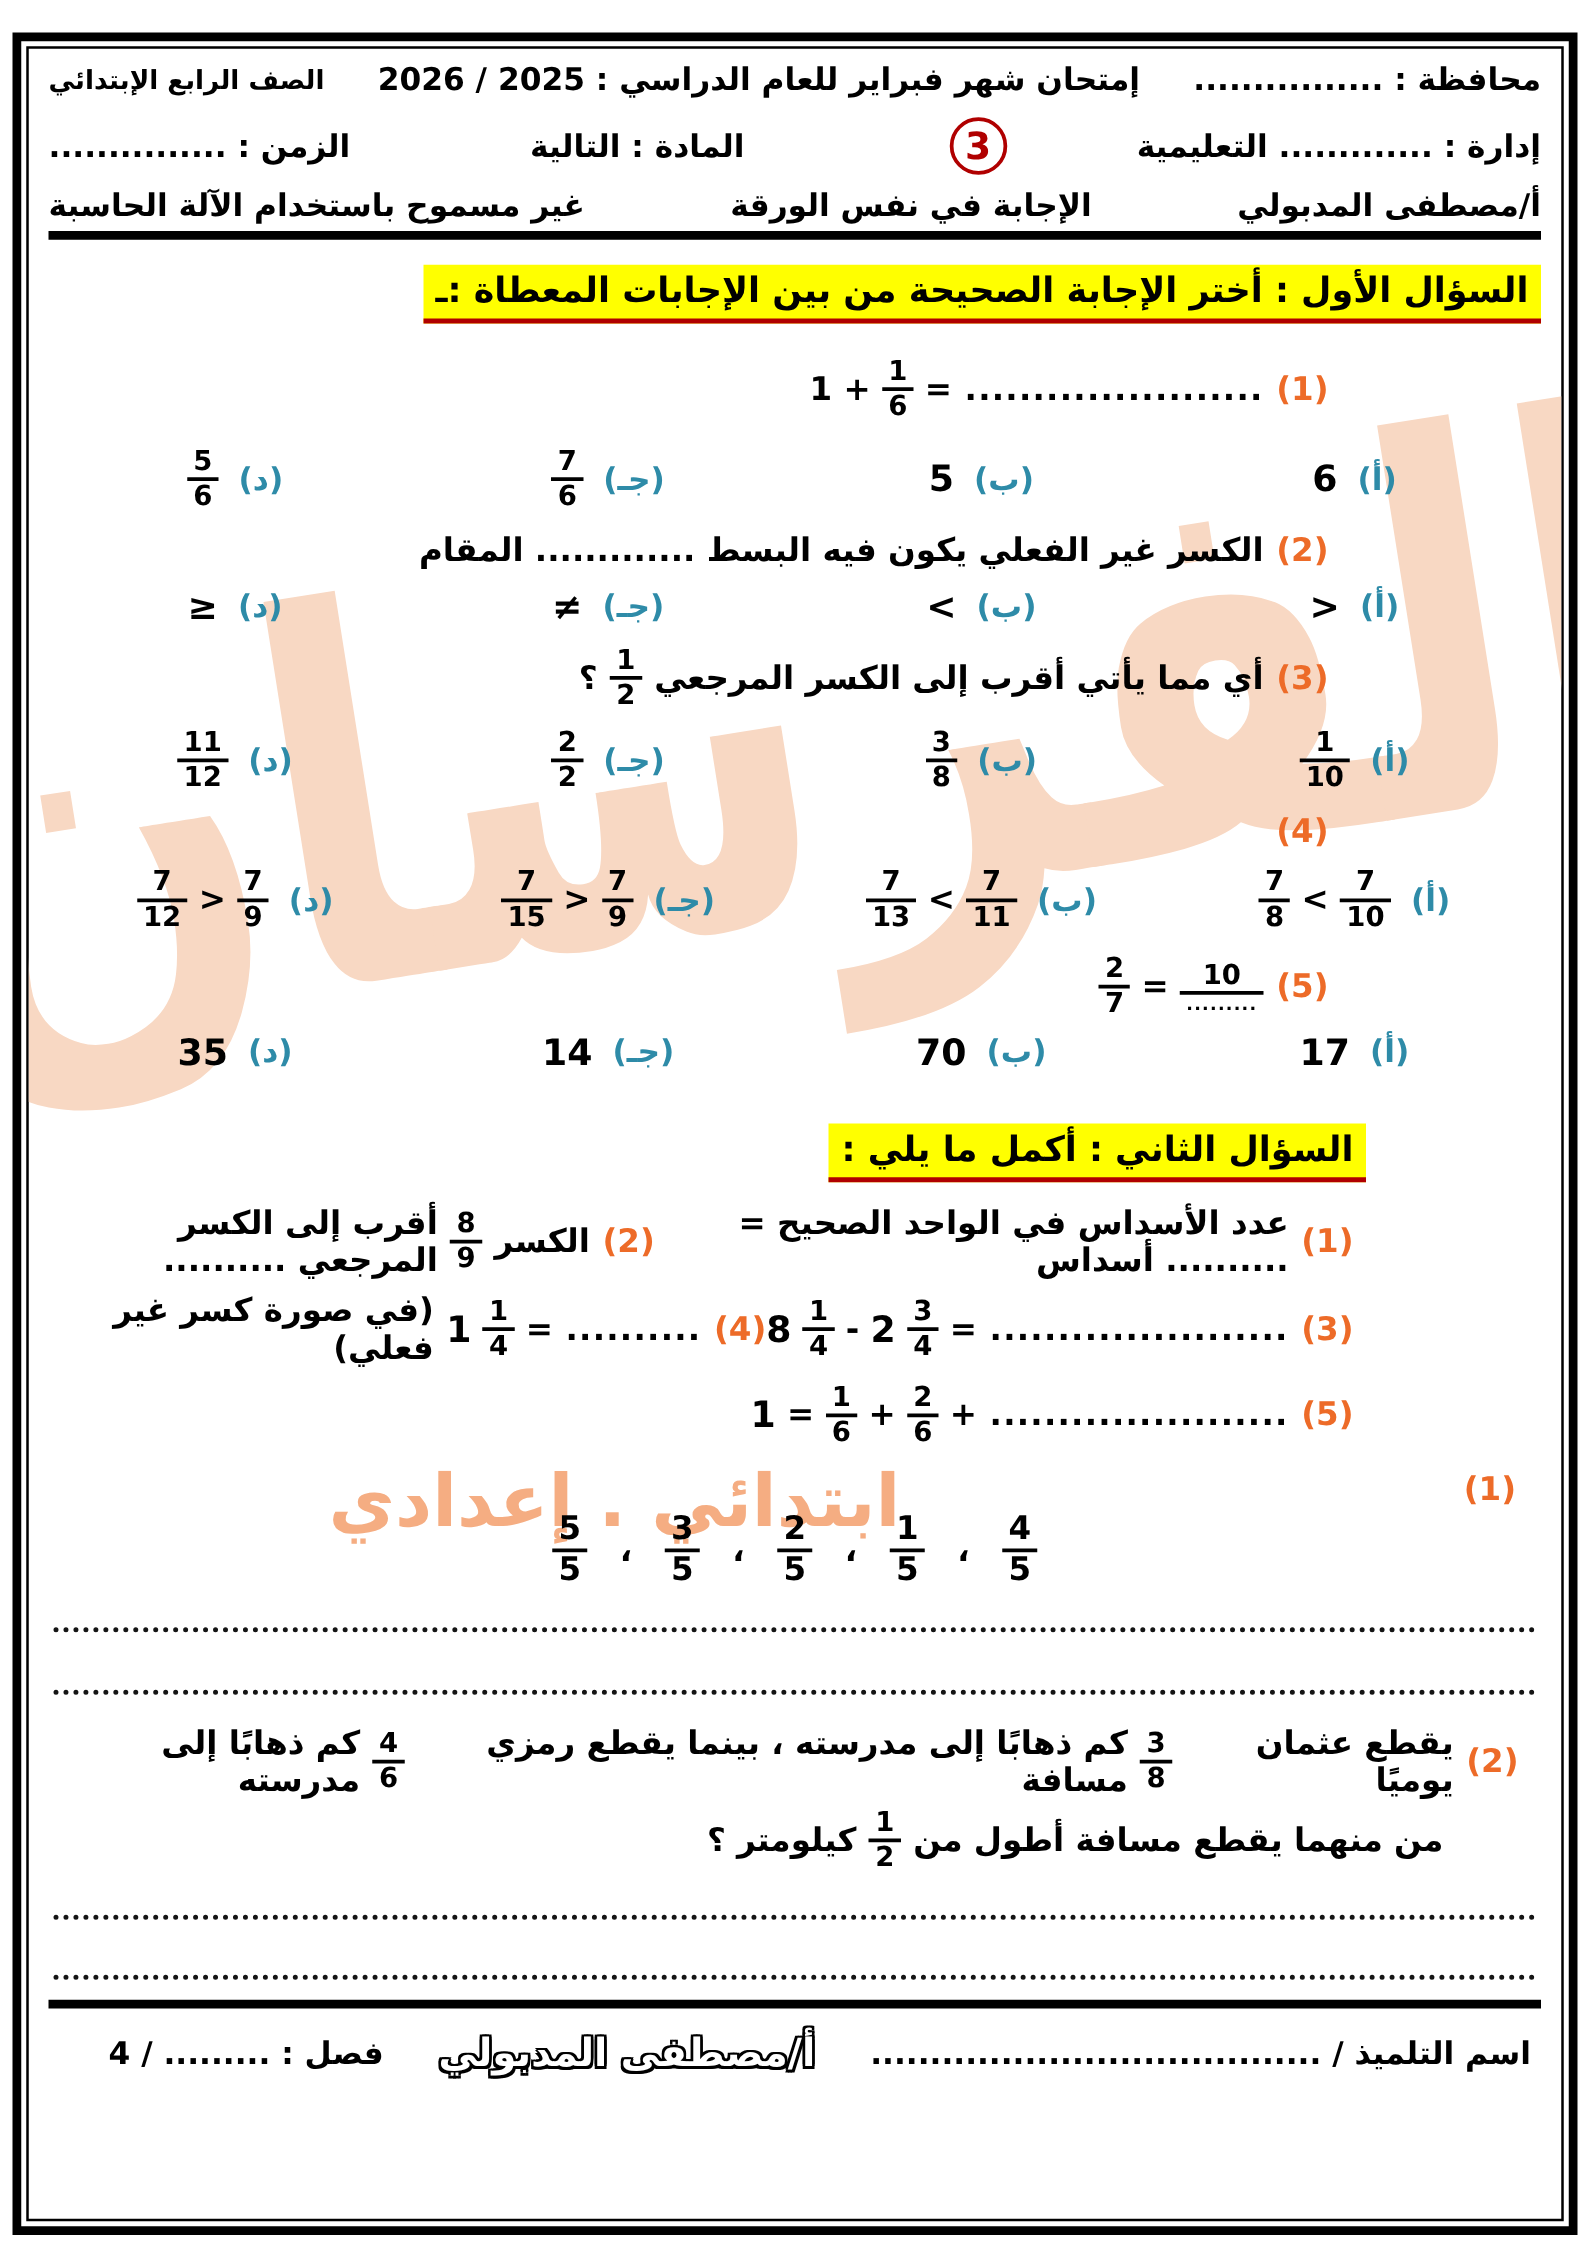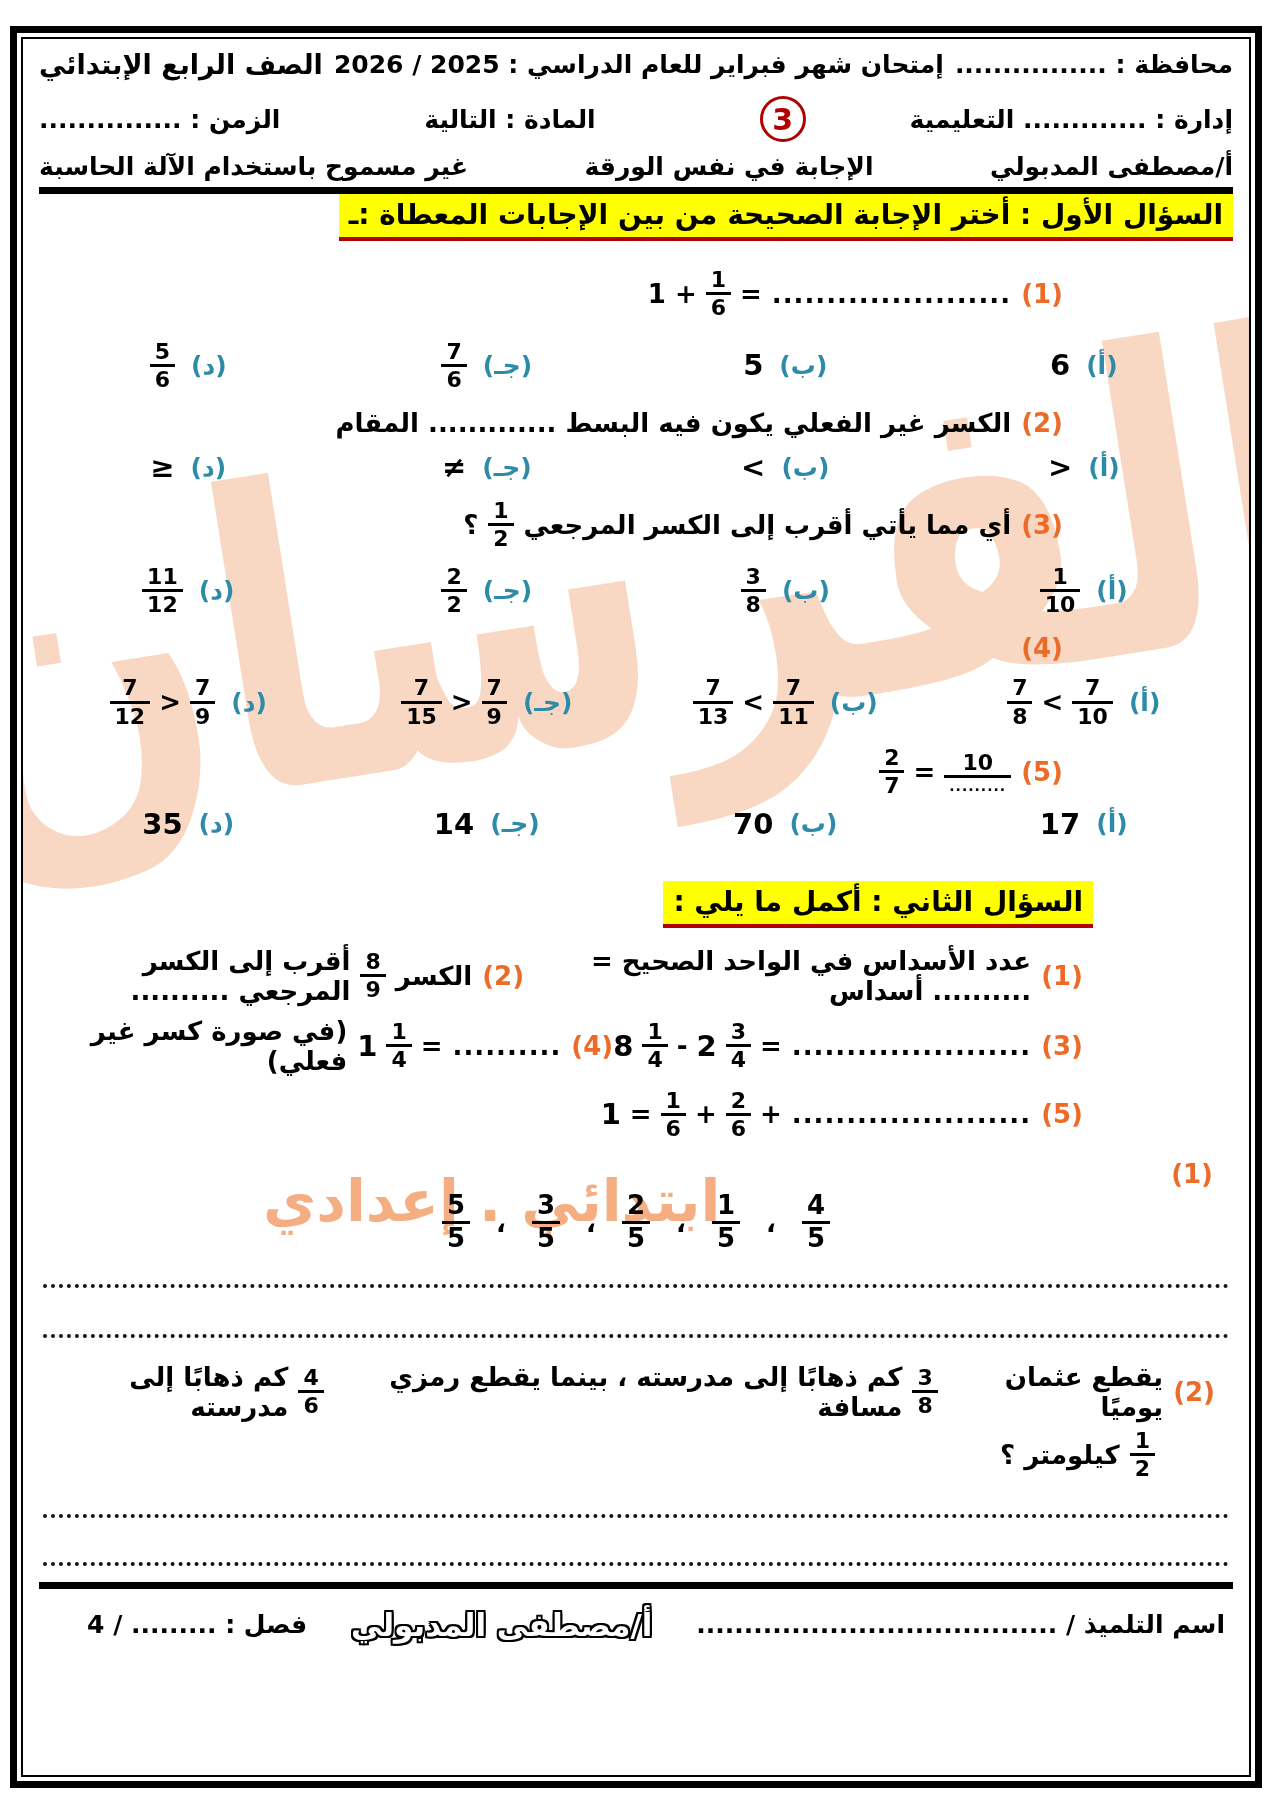--- a/index.html
+++ b/index.html
@@ -14,29 +14,29 @@
   .wm-sub { position:absolute; top:1128px; left:240px; font-size:58px; color:#f5ad82; z-index:0; letter-spacing:2px; text-shadow:0 0 2px #fff; }
 
   .content { position:relative; z-index:1; padding:0 16px; height:100%; }
 
   
   .hdr { padding-top:8px; border-bottom:7px solid #000; padding-bottom:6px; }
   .hdr-row { display:flex; align-items:center; justify-content:space-between; font-size:25px; }
   .hdr-row1 { margin-top:2px; }
   .hdr-row2 { margin-top:16px; }
   .hdr-row3 { margin-top:10px; }
-  .hdr .grade { font-size:27px; }
+  .hdr .grade { font-size:21px; }
   .circle3 { width:46px; height:46px; border:3px solid #b00000; border-radius:50%; color:#b00000; font-size:30px; display:flex; align-items:center; justify-content:center; margin-left:60px; }
   .hdr-row2 .admin { flex:0 0 auto; }
   .hdr-row2 .subject { margin-left:40px; }
 
   
   .sec-title-wrap { text-align:right; }
   .sec-title { display:inline-block; background:#ffff00; color:#000; font-size:28px; padding:4px 10px 6px; border-bottom:4px solid #b00000; }
-  .s1-title-wrap { margin-top:0; }
+  .s1-title-wrap { margin-top:20px; }
   .s2-title-wrap { margin-top:40px; padding-right:140px; }
   .s3-title-wrap { margin-top:38px; }
 
   
   .qrow { display:flex; align-items:center; gap:10px; font-size:26px; direction:rtl; }
   .indent { padding-right:170px; }
   .qnum { color:#ed6b28; flex:0 0 auto; }
   .blank { letter-spacing:1px; }
   .math { direction:ltr; display:inline-flex; align-items:center; gap:9px; }
   .frac { display:inline-flex; flex-direction:column; align-items:center; line-height:1.15; font-size:22px; }
@@ -440,20 +440,21 @@
       </span>
       <span>كم ذهابًا إلى مدرسته ، بينما يقطع رمزي مسافة</span>
       <span class="frac">
         <span class="fn">4</span>
         <span class="fd">6</span>
       </span>
       <span>كم ذهابًا إلى مدرسته</span>
     </div>
 
     <div class="qrow s3q2l2">
+      <span>من منهما يقطع مسافة أطول من</span>
       <span class="frac">
         <span class="fn">1</span>
         <span class="fd">2</span>
       </span>
       <span>كيلومتر ؟</span>
     </div>
 
     <div class="answer-line al3"></div>
     <div class="answer-line al4"></div>
 

